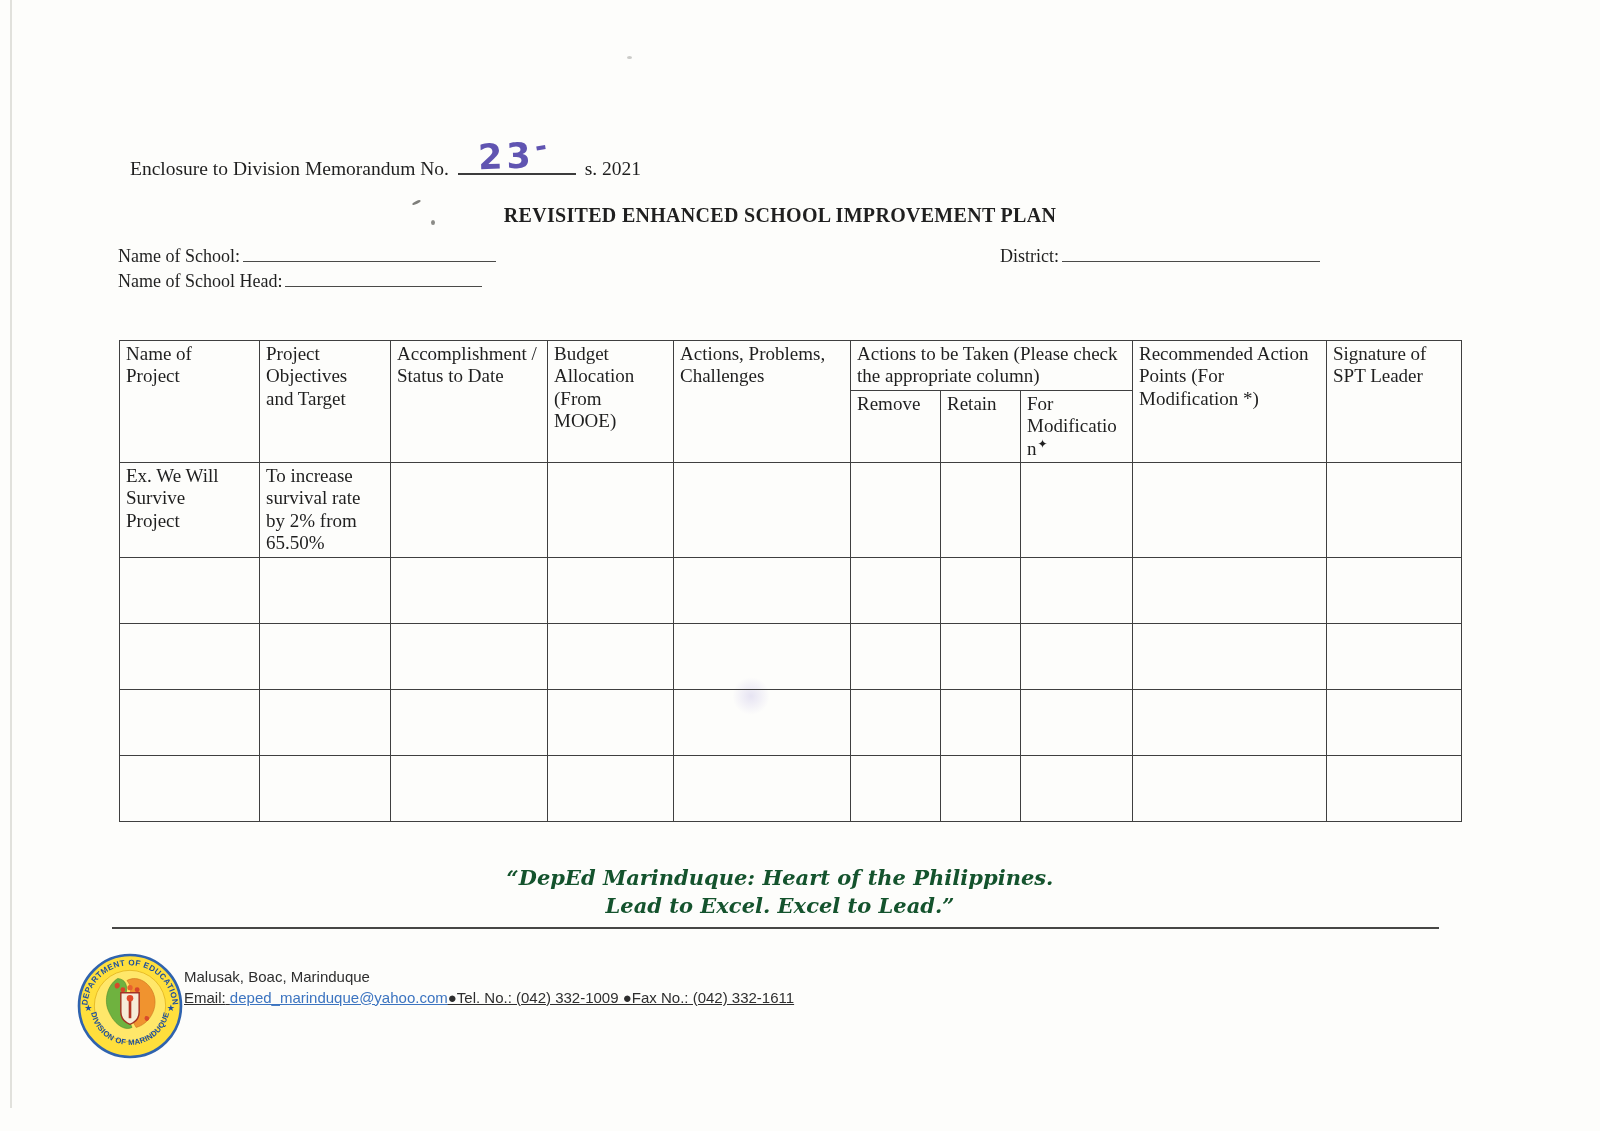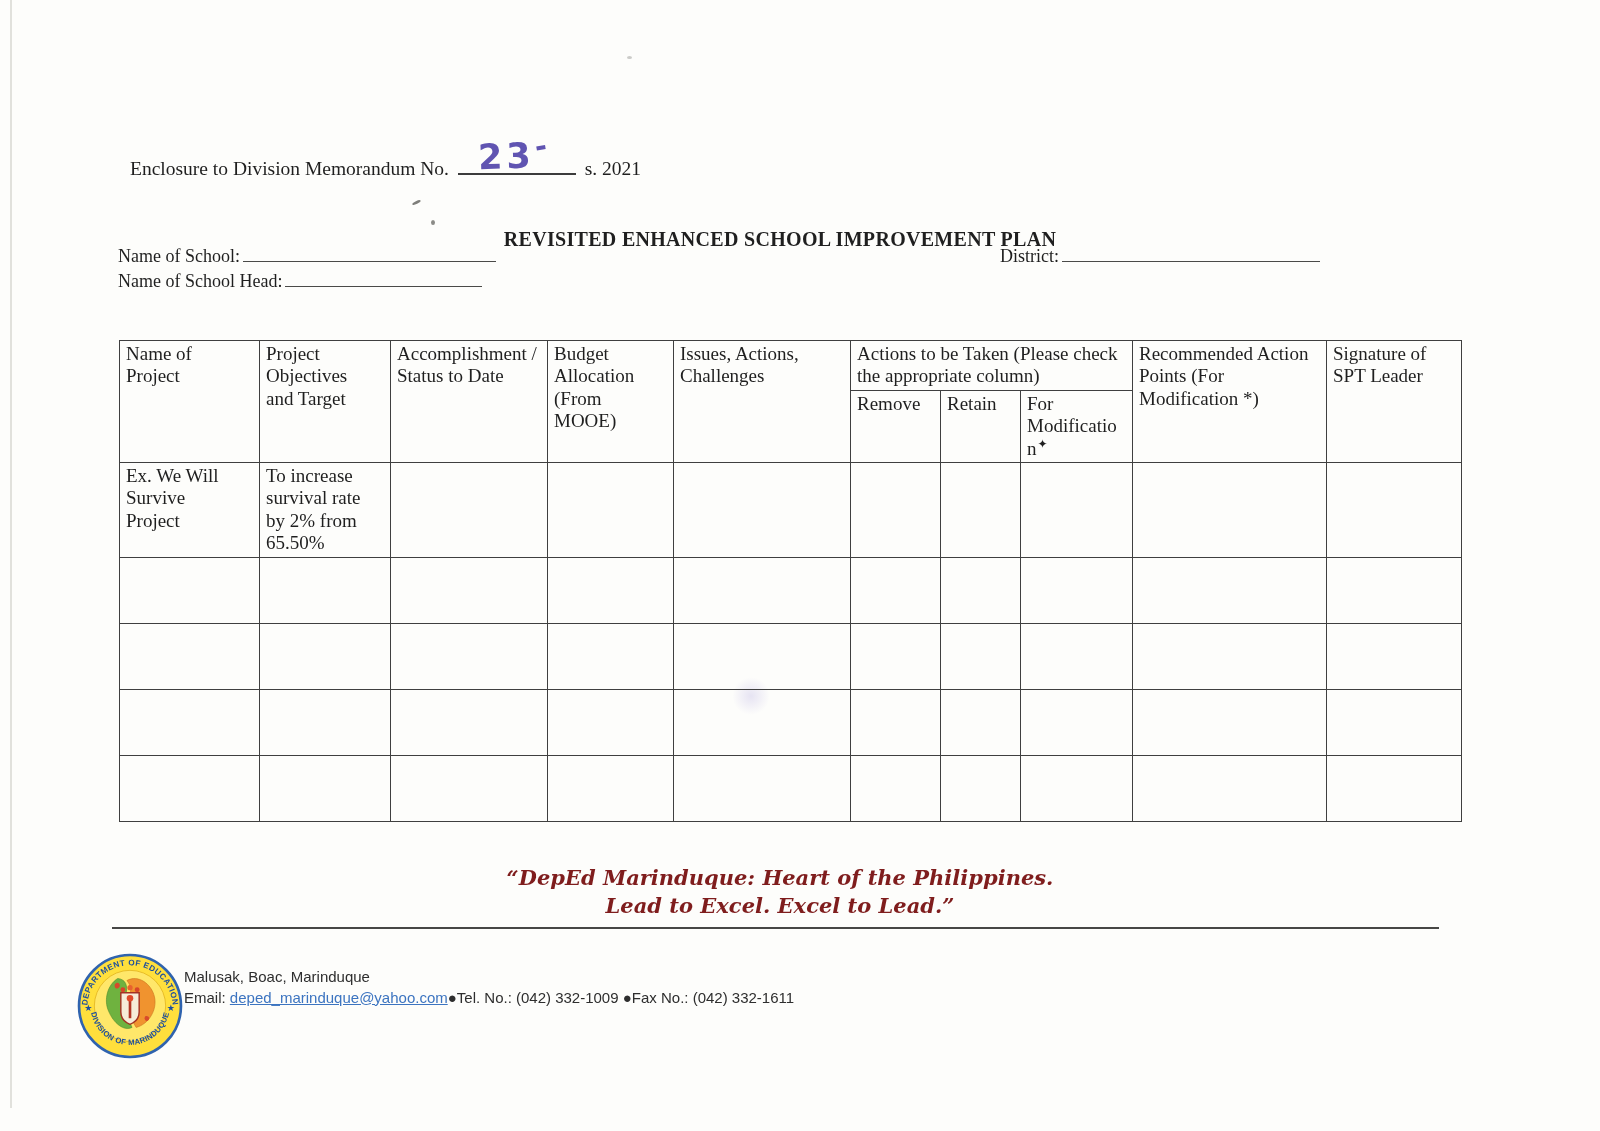--- a/index.html
+++ b/index.html
@@ -18,21 +18,21 @@
   
   .memo-line{position:absolute;left:130px;top:158px;font-size:19.5px;white-space:nowrap;}
   .memo-blank{display:inline-block;position:relative;width:118px;height:4px;
     border-bottom:2px solid #3c3c3c;margin:0 4px;vertical-align:baseline;}
   .handwriting{position:absolute;left:20px;bottom:-3px;white-space:nowrap;
     font-family:"DejaVu Sans",sans-serif;font-weight:700;font-size:35px;
     letter-spacing:4px;transform:rotate(-2deg);opacity:.95;}
   .handwriting .dash{display:inline-block;font-size:29px;transform:translateY(-11px) rotate(-8deg);letter-spacing:0;}
   
   .title{position:absolute;left:0;top:204px;width:1560px;text-align:center;
-    font-size:20px;font-weight:700;letter-spacing:.3px;margin-top:24px;}
+    font-size:20px;font-weight:700;letter-spacing:.3px;}
   .field{position:absolute;font-size:18px;white-space:nowrap;}
   .f-school{left:118px;top:246px;}
   .f-district{left:1000px;top:246px;}
   .f-head{left:118px;top:271px;}
   .blank{display:inline-block;height:4px;border-bottom:1.8px solid #4a4a48;vertical-align:baseline;margin-left:3px;}
   .b-school{width:253px;}
   .b-district{width:258px;}
   .b-head{width:197px;}
   
   table.sip{position:absolute;left:119px;top:340px;width:1343px;border-collapse:collapse;
@@ -52,21 +52,21 @@
   th.center{text-align:center;}
   .mod-mark{font-size:12px;position:relative;top:-7px;left:1px;font-family:"DejaVu Sans",sans-serif;}
   
   .quote{position:absolute;left:0;top:864px;width:1560px;text-align:center;
     font-family:"DejaVu Serif","Liberation Serif",serif;font-style:italic;font-weight:700;
     font-size:21px;line-height:1.35;}
   .footer-rule{position:absolute;left:112px;top:927px;width:1327px;height:0;border-top:2px solid #474745;}
   .seal{position:absolute;left:77px;top:953px;width:106px;height:106px;}
   .addr-block{position:absolute;left:184px;top:967px;font-family:"Liberation Sans","DejaVu Sans",sans-serif;
     font-size:15px;color:#2e2e2e;line-height:1.38;}
-  .email-line{white-space:nowrap;}
+  .email-line{white-space:nowrap;text-decoration:underline;}
   .email-link{text-decoration:underline;cursor:pointer;}
 </style>
 </head>
 <body>
 
 <div class="page">
 
   <div class="scan-edge"></div>
   <div class="speck s1"></div>
   <div class="speck s2"></div>
@@ -105,21 +105,21 @@
         <col class="c8">
         <col class="c9">
         <col class="c10">
     </colgroup>
     <tbody>
         <tr class="hr1">
       <th rowspan="2" class="pr1">Name of Project</th>
       <th rowspan="2" class="pr2">Project Objectives and Target</th>
       <th rowspan="2" class="pr3">Accomplishment / Status to Date</th>
       <th rowspan="2" class="pr3">Budget Allocation (From MOOE)</th>
-      <th rowspan="2">Issues, Actions, Challenges</th>
+      <th rowspan="2">Actions, Problems, Challenges</th>
       <th colspan="3" class="center">Actions to be Taken (Please check the appropriate column)</th>
       <th rowspan="2" class="center">Recommended Action Points  (For Modification *)</th>
       <th rowspan="2">Signature of SPT Leader</th>
     </tr>
     <tr class="hr2">
       <th>Remove</th>
       <th>Retain</th>
       <th><span>For Modification</span><span class="mod-mark">✦</span></th>
     </tr>
     <tr class="example">
@@ -178,21 +178,21 @@
           <td></td>
           <td></td>
           <td></td>
           <td></td>
           <td></td>
           <td></td>
     </tr>
   </tbody>
     </table>
 
-  <div class="quote" style="color:#7f1d1d">
+  <div class="quote" style="color:#14532d">
     <div>“DepEd Marinduque: Heart of the Philippines.</div>
     <div>Lead to Excel. Excel to Lead.”</div>
   </div>
 
   <div class="footer-rule"></div>
 
   <svg class="seal" viewBox="0 0 104 104">
     <circle cx="52" cy="52" r="50" fill="#ffdf3c" stroke="#2f63ae" stroke-width="2.6"></circle>
     <circle cx="52" cy="52" r="35" fill="#ffe76a" stroke="#e3b41e" stroke-width="0.8"></circle>
 

